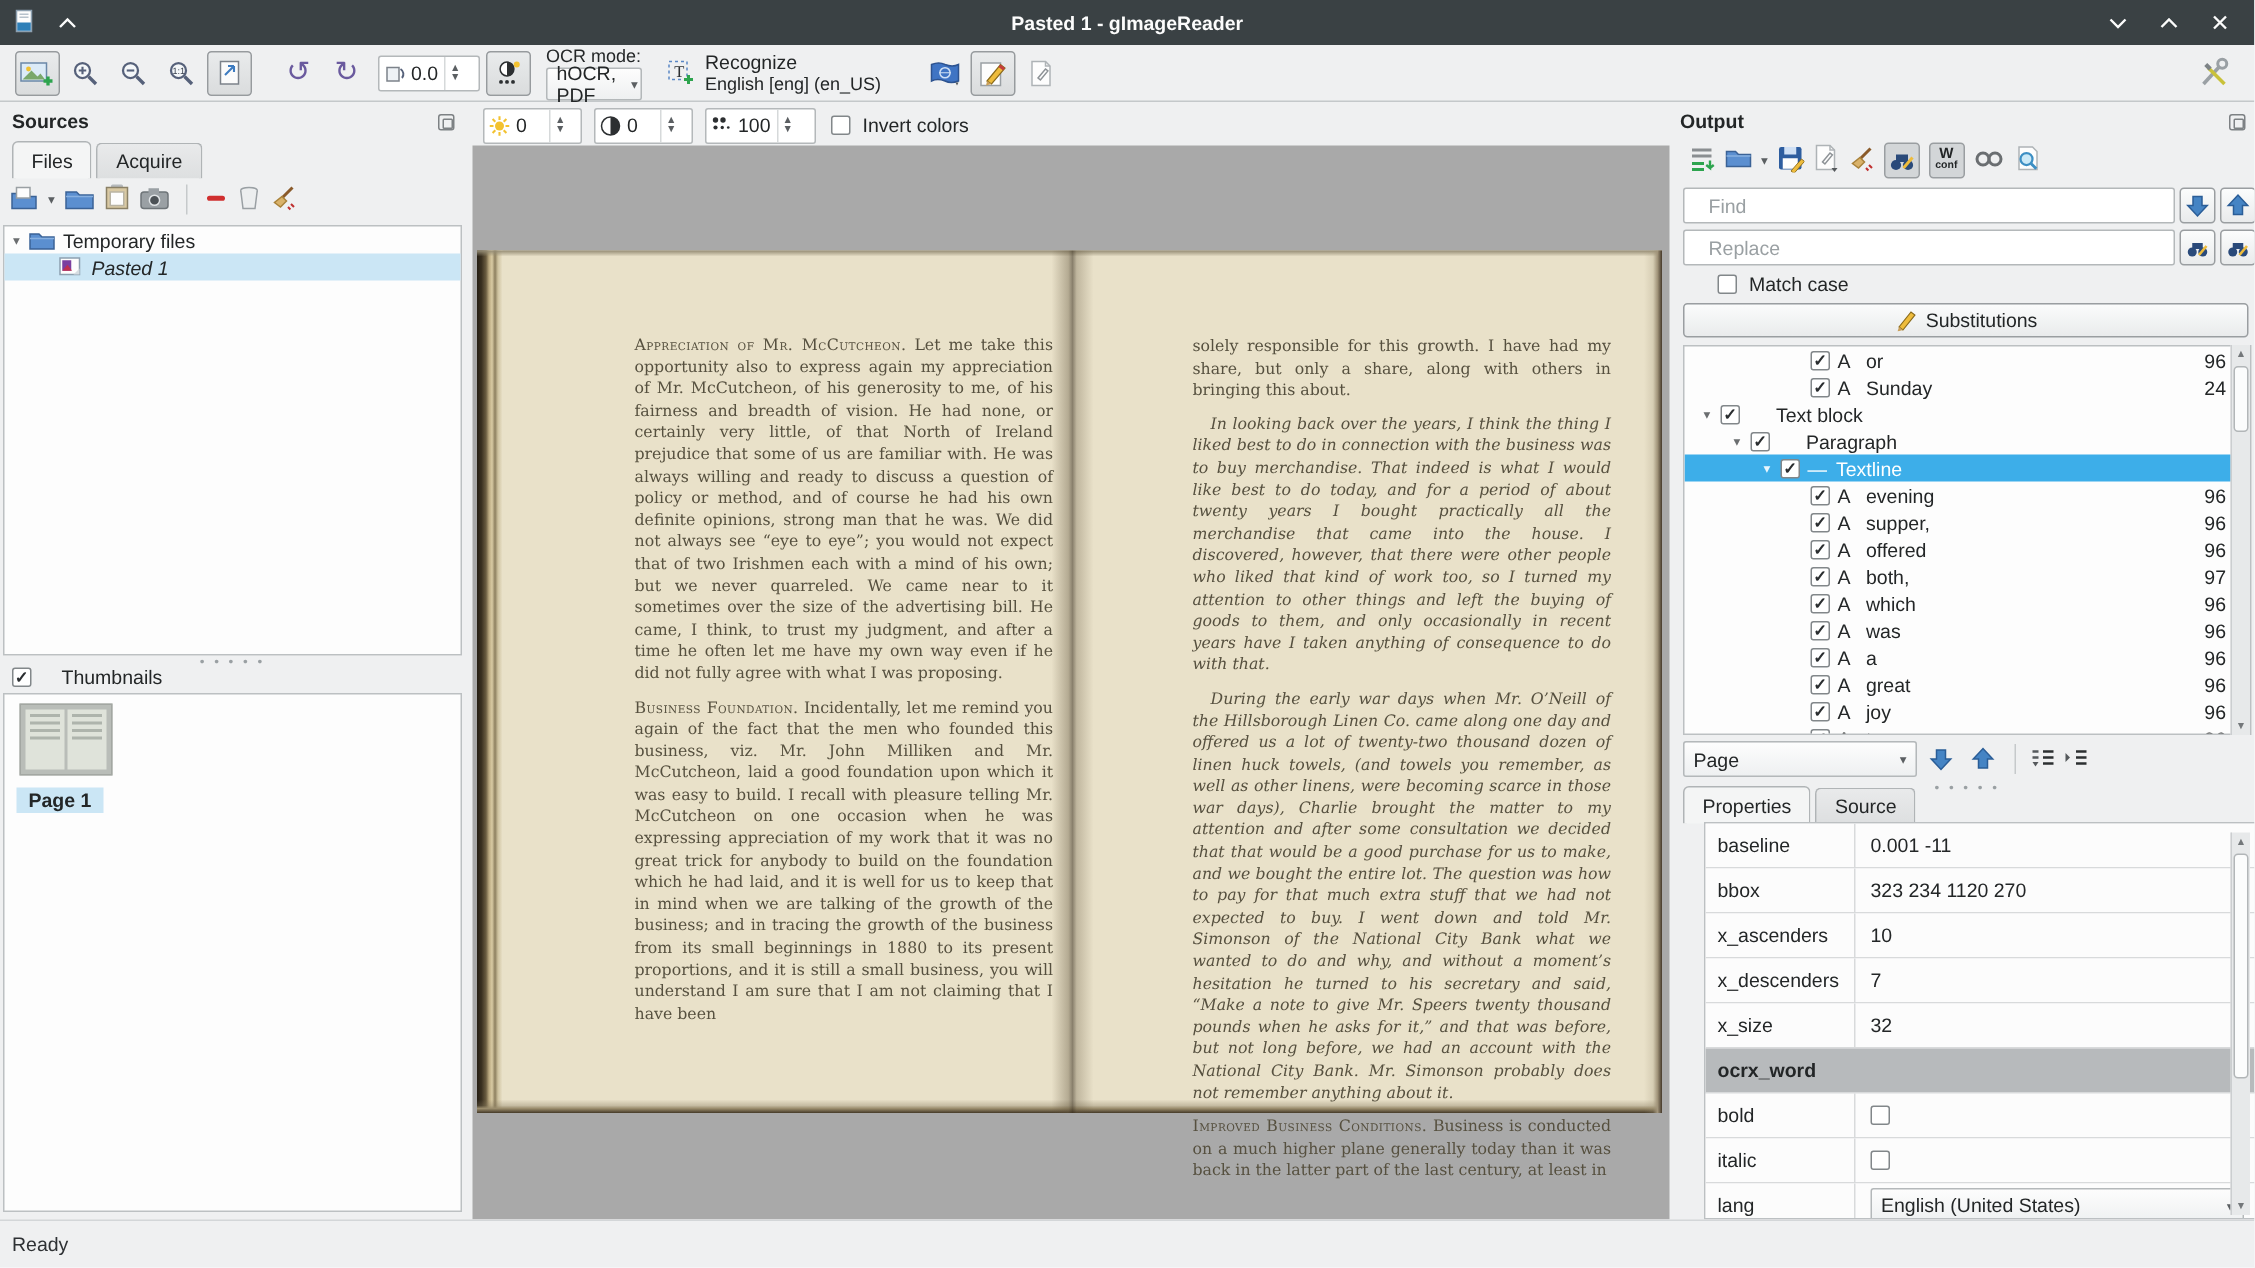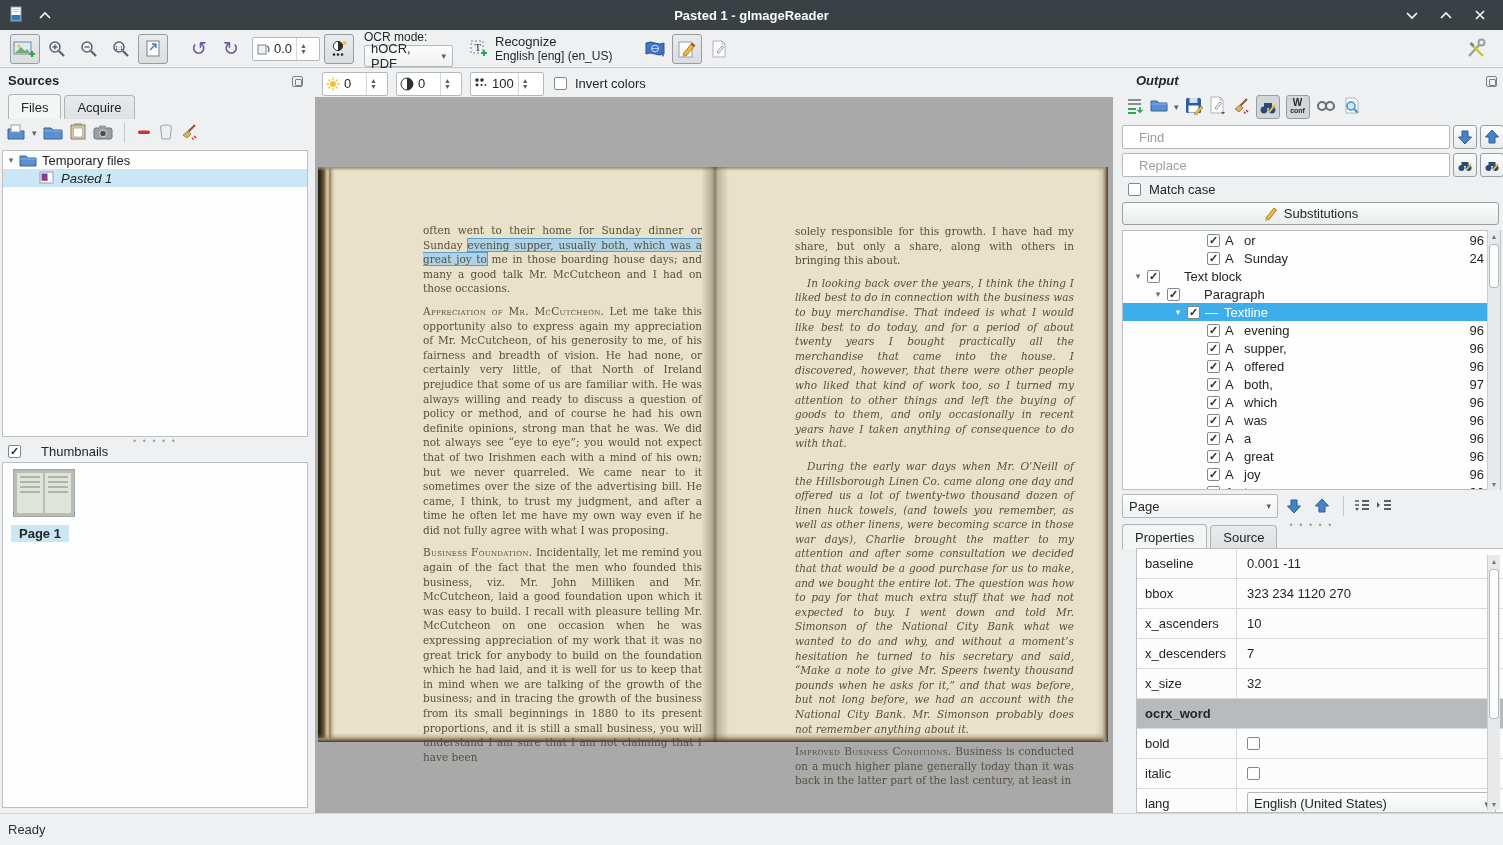--- a/index.html
+++ b/index.html
@@ -82,26 +82,26 @@
   .ptext { position:absolute; width:279px; font-family:"DejaVu Serif","Liberation Serif",serif; font-size:10.5px; line-height:14.6px; text-align:justify; color:#56503f; }
   .ptext p { margin-bottom:8px; }
   .ptext p.ind { text-indent:12px;font-style:italic; }
   .lead { font-variant:small-caps; letter-spacing:.3px; }
   .hl { background:#aed3e8; box-shadow:0 0 0 1px #5d9ec6; }
   #left-page { left:105px; top:56px; }
   #right-page { left:477px; top:57px; }
 
   
   .output { position:absolute; left:1120px; top:70px; width:383px; height:743px; }
-  .out-head { position:absolute; left:16px; top:3px;font-style:italic; }
+  .out-head { position:absolute; left:0; top:3px; }
   .out-detach { position:absolute; left:366px; top:6px; }
   .out-toolbar { position:absolute; left:6px; top:24px; display:flex; align-items:center; gap:6px; height:26px; }
   .find-row { position:absolute; left:2px; top:55px; display:flex; gap:3px; }
   .replace-row { position:absolute; left:2px; top:83px; display:flex; gap:3px; }
-  .match-row { position:absolute; left:8px; top:112px; display:flex; align-items:center; gap:8px;justify-content:center; }
+  .match-row { position:absolute; left:25px; top:112px; display:flex; align-items:center; gap:8px;justify-content:center; }
   .subs-btn { position:absolute; left:2px; top:132px; width:377px; height:23px; border:1px solid #9a9ea1; border-radius:3px; background:linear-gradient(#fbfcfc,#e9ebec); display:flex; align-items:center; justify-content:center; gap:6px; font-size:13px; }
   .ocrtree { position:absolute; left:2px; top:160px; width:379px; height:260px; overflow:hidden; }
   .trow { display:flex; align-items:center; height:18px; font-size:13px; padding-right:16px; }
   .trow.sel { background:#3daee9; color:#fff; }
   .trow .exp { width:14px; text-align:center; color:#6b6e70; font-size:9px; flex:none; }
   .trow.sel .exp { color:#eaf6fd; }
   .trow .cb { margin:0 5px 0 2px; }
   .ticon { width:19px; flex:none; display:inline-flex; align-items:center; }
   .conf { margin-left:auto; font-size:13px; }
   .vsb { position:absolute; right:0; top:0; bottom:0; width:13px; background:#e7e9ea; border-left:1px solid #cbced0; display:flex; flex-direction:column; }
@@ -221,21 +221,21 @@
           <circle cx="8" cy="6" r="4.6" fill="#fff" stroke="#2c2f31"></circle>
           <path d="M8 1.4 a4.6 4.6 0 0 1 0 9.2 z" fill="#2c2f31"></path>
           <circle cx="14.5" cy="3" r="2" fill="#f3c230"></circle>
           <circle cx="4" cy="14.6" r="1.3" fill="#2c2f31"></circle>
           <circle cx="8" cy="14.6" r="1.3" fill="#2c2f31"></circle>
           <circle cx="12" cy="14.6" r="1.3" fill="#2c2f31"></circle>
         </svg>
     </div>
     <div class="ocrmode">
       <span class="lbl">OCR mode:</span>
-      <div class="combo" style="width:89px">
+      <div class="combo" style="width:64px">
         <span>hOCR, PDF</span>
         <span class="caret">▾</span>
       </div>
     </div>
     <div class="recognize">
       <svg width="20" height="20">
           <rect x="2" y="2" width="12" height="12" fill="none" stroke="#5a87c5" stroke-dasharray="2,2"></rect>
           <text x="5.5" y="12" font-size="11" fill="#2c2f31" font-family="Liberation Serif">T</text>
           <path d="M15 11 v6 M12 14 h6" stroke="#2da44e" stroke-width="2"></path>
         </svg>
@@ -409,21 +409,20 @@
       <span>Invert colors</span>
     </div>
     <div class="canvas">
       <div class="scan">
         <div class="edgeL"></div>
         <div class="edgeT"></div>
         <div class="edgeB"></div>
         <div class="edgeR"></div>
         <div class="gutter"></div>
         <div class="ptext" id="left-page">
-            <p>often went to their home for Sunday dinner or Sunday <span class="hl">evening supper, usually both, which was a great joy to</span> me in those boarding house days; and many a good talk Mr. McCutcheon and I had on those occasions.</p>
             <p><span class="lead">Appreciation of Mr. McCutcheon.</span> Let me take this opportunity also to express again my appreciation of Mr. McCutcheon, of his generosity to me, of his fairness and breadth of vision. He had none, or certainly very little, of that North of Ireland prejudice that some of us are familiar with. He was always willing and ready to discuss a question of policy or method, and of course he had his own definite opinions, strong man that he was. We did not always see “eye to eye”; you would not expect that of two Irishmen each with a mind of his own; but we never quarreled. We came near to it sometimes over the size of the advertising bill. He came, I think, to trust my judgment, and after a time he often let me have my own way even if he did not fully agree with what I was proposing.</p>
             <p><span class="lead">Business Foundation.</span> Incidentally, let me remind you again of the fact that the men who founded this business, viz. Mr. John Milliken and Mr. McCutcheon, laid a good foundation upon which it was easy to build. I recall with pleasure telling Mr. McCutcheon on one occasion when he was expressing appreciation of my work that it was no great trick for anybody to build on the foundation which he had laid, and it is well for us to keep that in mind when we are talking of the growth of the business; and in tracing the growth of the business from its small beginnings in 1880 to its present proportions, and it is still a small business, you will understand I am sure that I am not claiming that I have been</p>
           </div>
         <div class="ptext" id="right-page">
             <p>solely responsible for this growth. I have had my share, but only a share, along with others in bringing this about.</p>
             <p class="ind">In looking back over the years, I think the thing I liked best to do in connection with the business was to buy merchandise. That indeed is what I would like best to do today, and for a period of about twenty years I bought practically all the merchandise that came into the house. I discovered, however, that there were other people who liked that kind of work too, so I turned my attention to other things and left the buying of goods to them, and only occasionally in recent years have I taken anything of consequence to do with that.</p>
             <p class="ind">During the early war days when Mr. O’Neill of the Hillsborough Linen Co. came along one day and offered us a lot of twenty-two thousand dozen of linen huck towels, (and towels you remember, as well as other linens, were becoming scarce in those war days), Charlie brought the matter to my attention and after some consultation we decided that that would be a good purchase for us to make, and we bought the entire lot. The question was how to pay for that much extra stuff that we had not expected to buy. I went down and told Mr. Simonson of the National City Bank what we wanted to do and why, and without a moment’s hesitation he turned to his secretary and said, “Make a note to give Mr. Speers twenty thousand pounds when he asks for it,” and that was before, but not long before, we had an account with the National City Bank. Mr. Simonson probably does not remember anything about it.</p>
             <p><span class="lead">Improved Business Conditions.</span> Business is conducted on a much higher plane generally today than it was back in the latter part of the last century, at least in</p>
           </div>
       </div>

